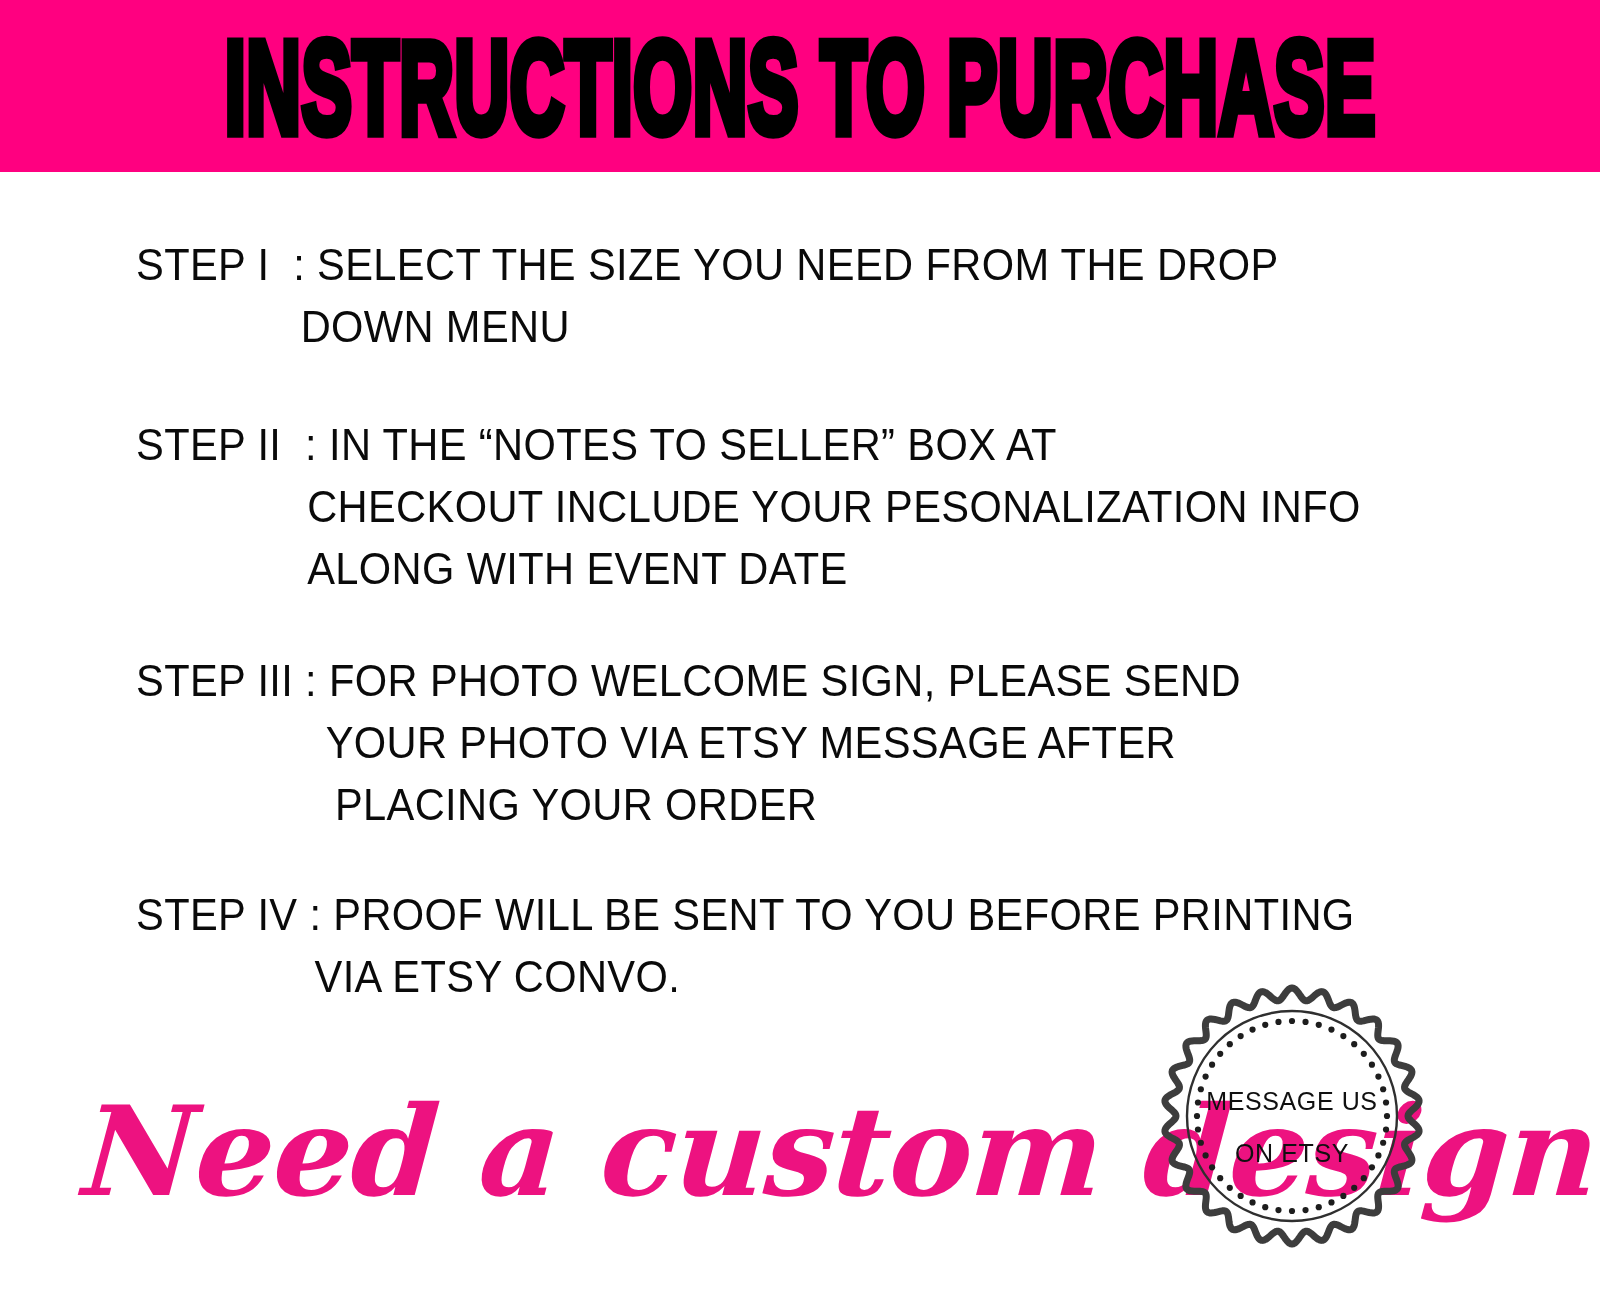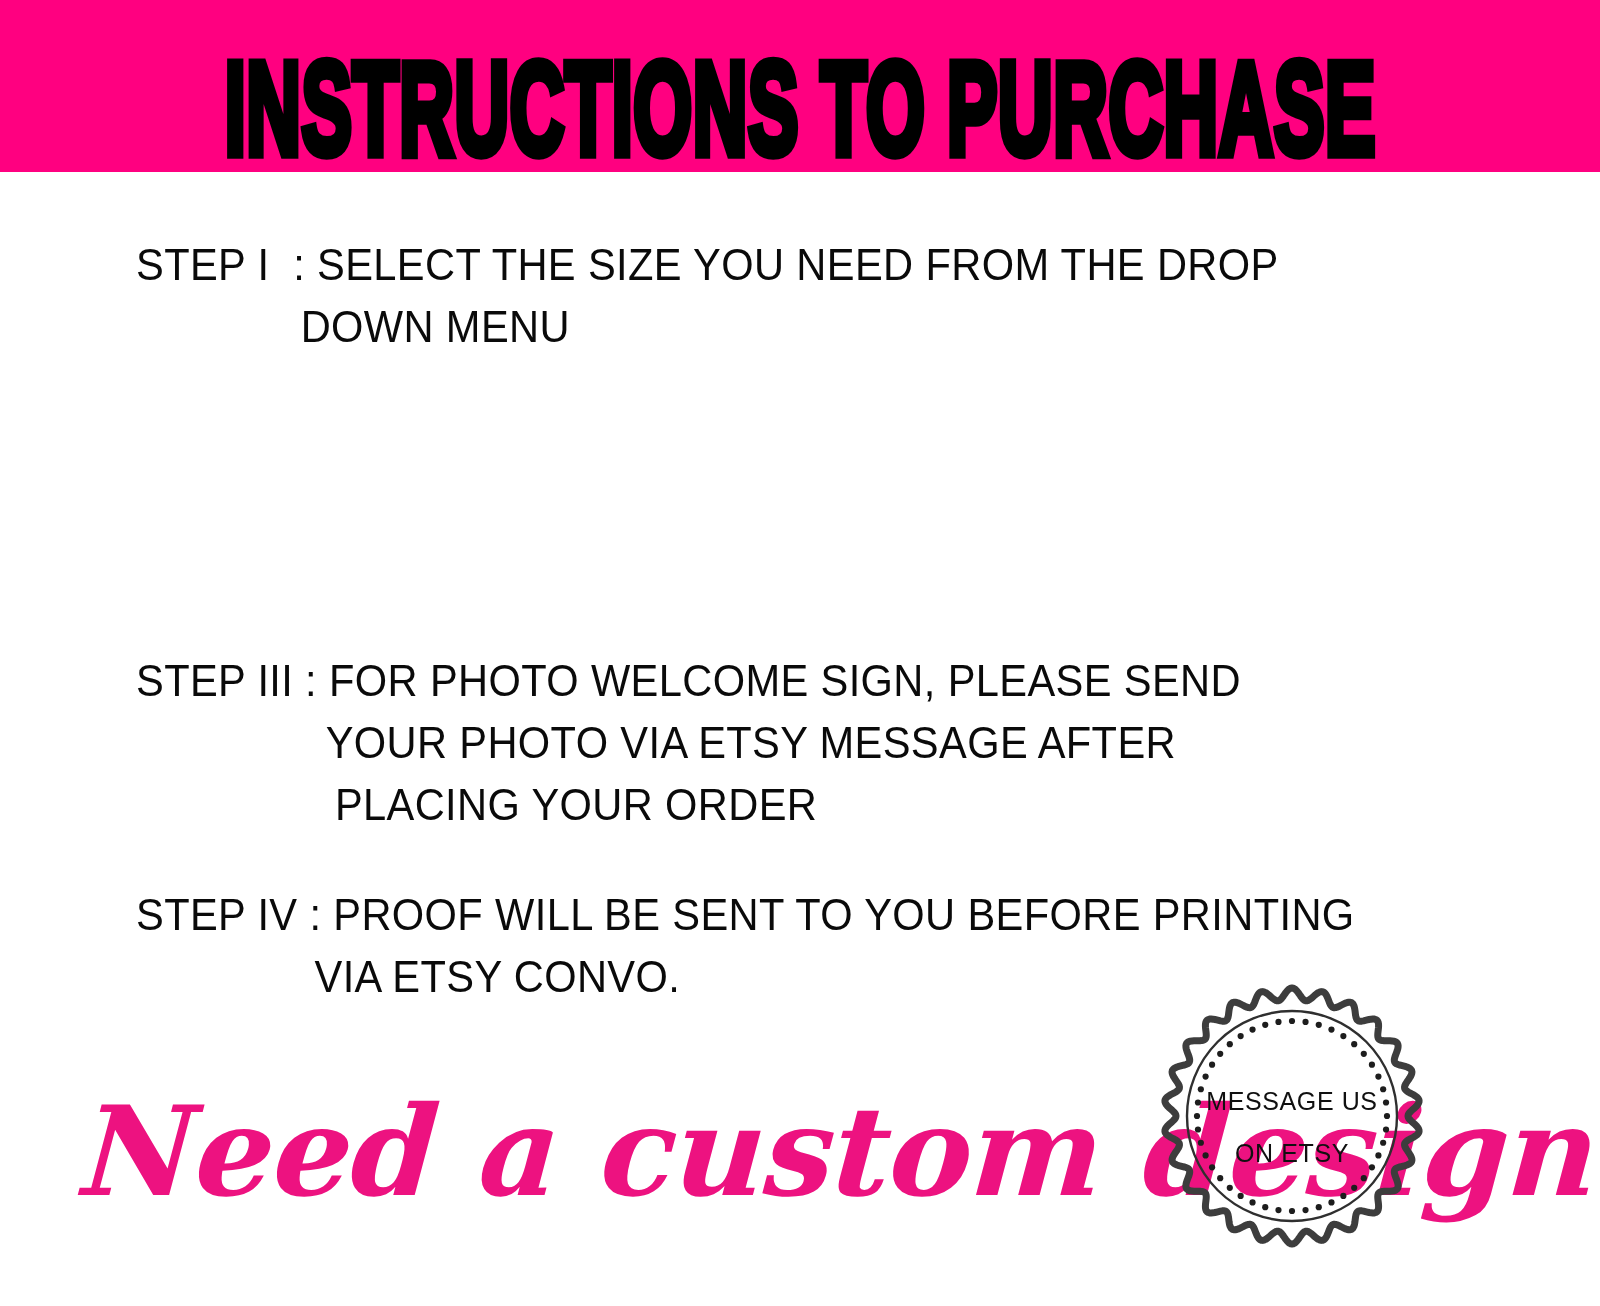--- a/index.html
+++ b/index.html
@@ -18,21 +18,21 @@
 
   
   #header-banner {
     position: absolute;
     left: 0;
     top: 0;
     width: 1600px;
     height: 172px;
     background: #ff0080;
     display: flex;
-    align-items: flex-end;
+    align-items: center;
     justify-content: center;
     overflow: hidden;
   }
   #header-title {
     color: #000000;
     font-family: "Liberation Sans", sans-serif;
     font-weight: 700;
     font-size: 126px;
     line-height: 1;
     letter-spacing: 1px;
@@ -132,20 +132,25 @@
   <div id="header-title">INSTRUCTIONS TO PURCHASE</div>
 </div>
 
 <div id="steps-area">
 
   <div class="step-block" id="step-block-1">
     <span class="step-line first">STEP I  : SELECT THE SIZE YOU NEED FROM THE DROP</span>
     <span class="step-line ind-1">DOWN MENU</span>
   </div>
 
+  <div class="step-block" id="step-block-2">
+    <span class="step-line first">STEP II  : IN THE “NOTES TO SELLER” BOX AT</span>
+    <span class="step-line ind-2">CHECKOUT INCLUDE YOUR PESONALIZATION INFO</span>
+    <span class="step-line ind-2">ALONG WITH EVENT DATE</span>
+  </div>
 
   <div class="step-block" id="step-block-4">
     <span class="step-line first">STEP IV : PROOF WILL BE SENT TO YOU BEFORE PRINTING</span>
     <span class="step-line ind-5">VIA ETSY CONVO.</span>
   </div>
 
   <div class="step-block" id="step-block-3">
     <span class="step-line first">STEP III : FOR PHOTO WELCOME SIGN, PLEASE SEND</span>
     <span class="step-line ind-3">YOUR PHOTO VIA ETSY MESSAGE AFTER</span>
     <span class="step-line ind-4">PLACING YOUR ORDER</span>

